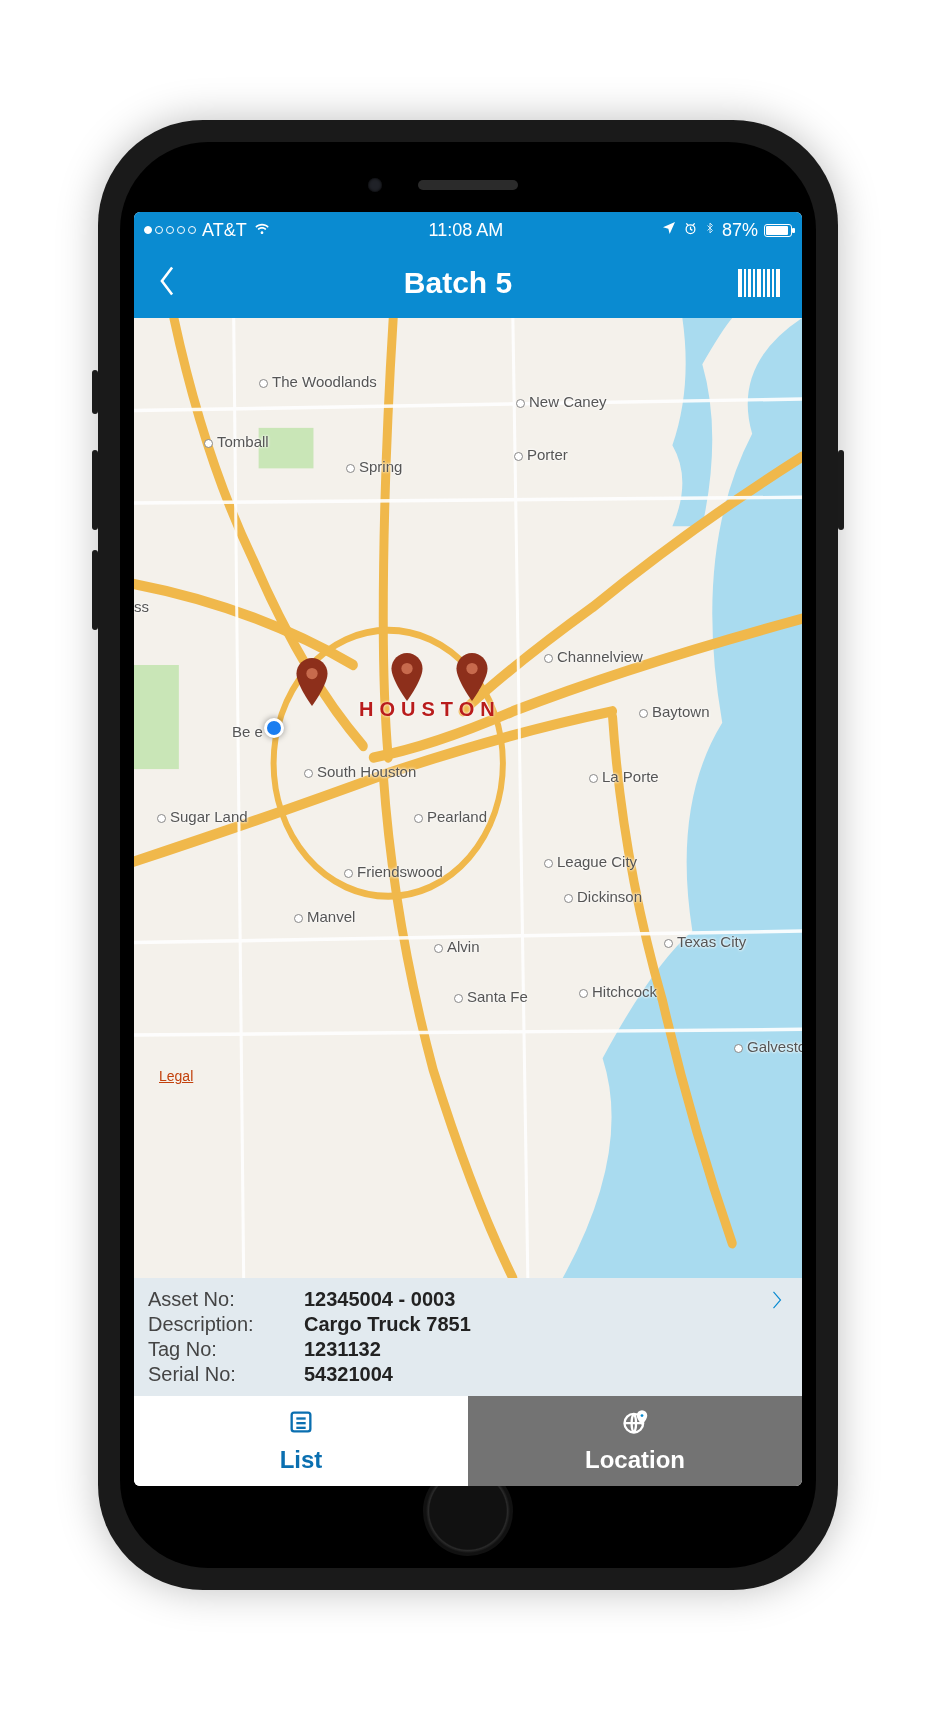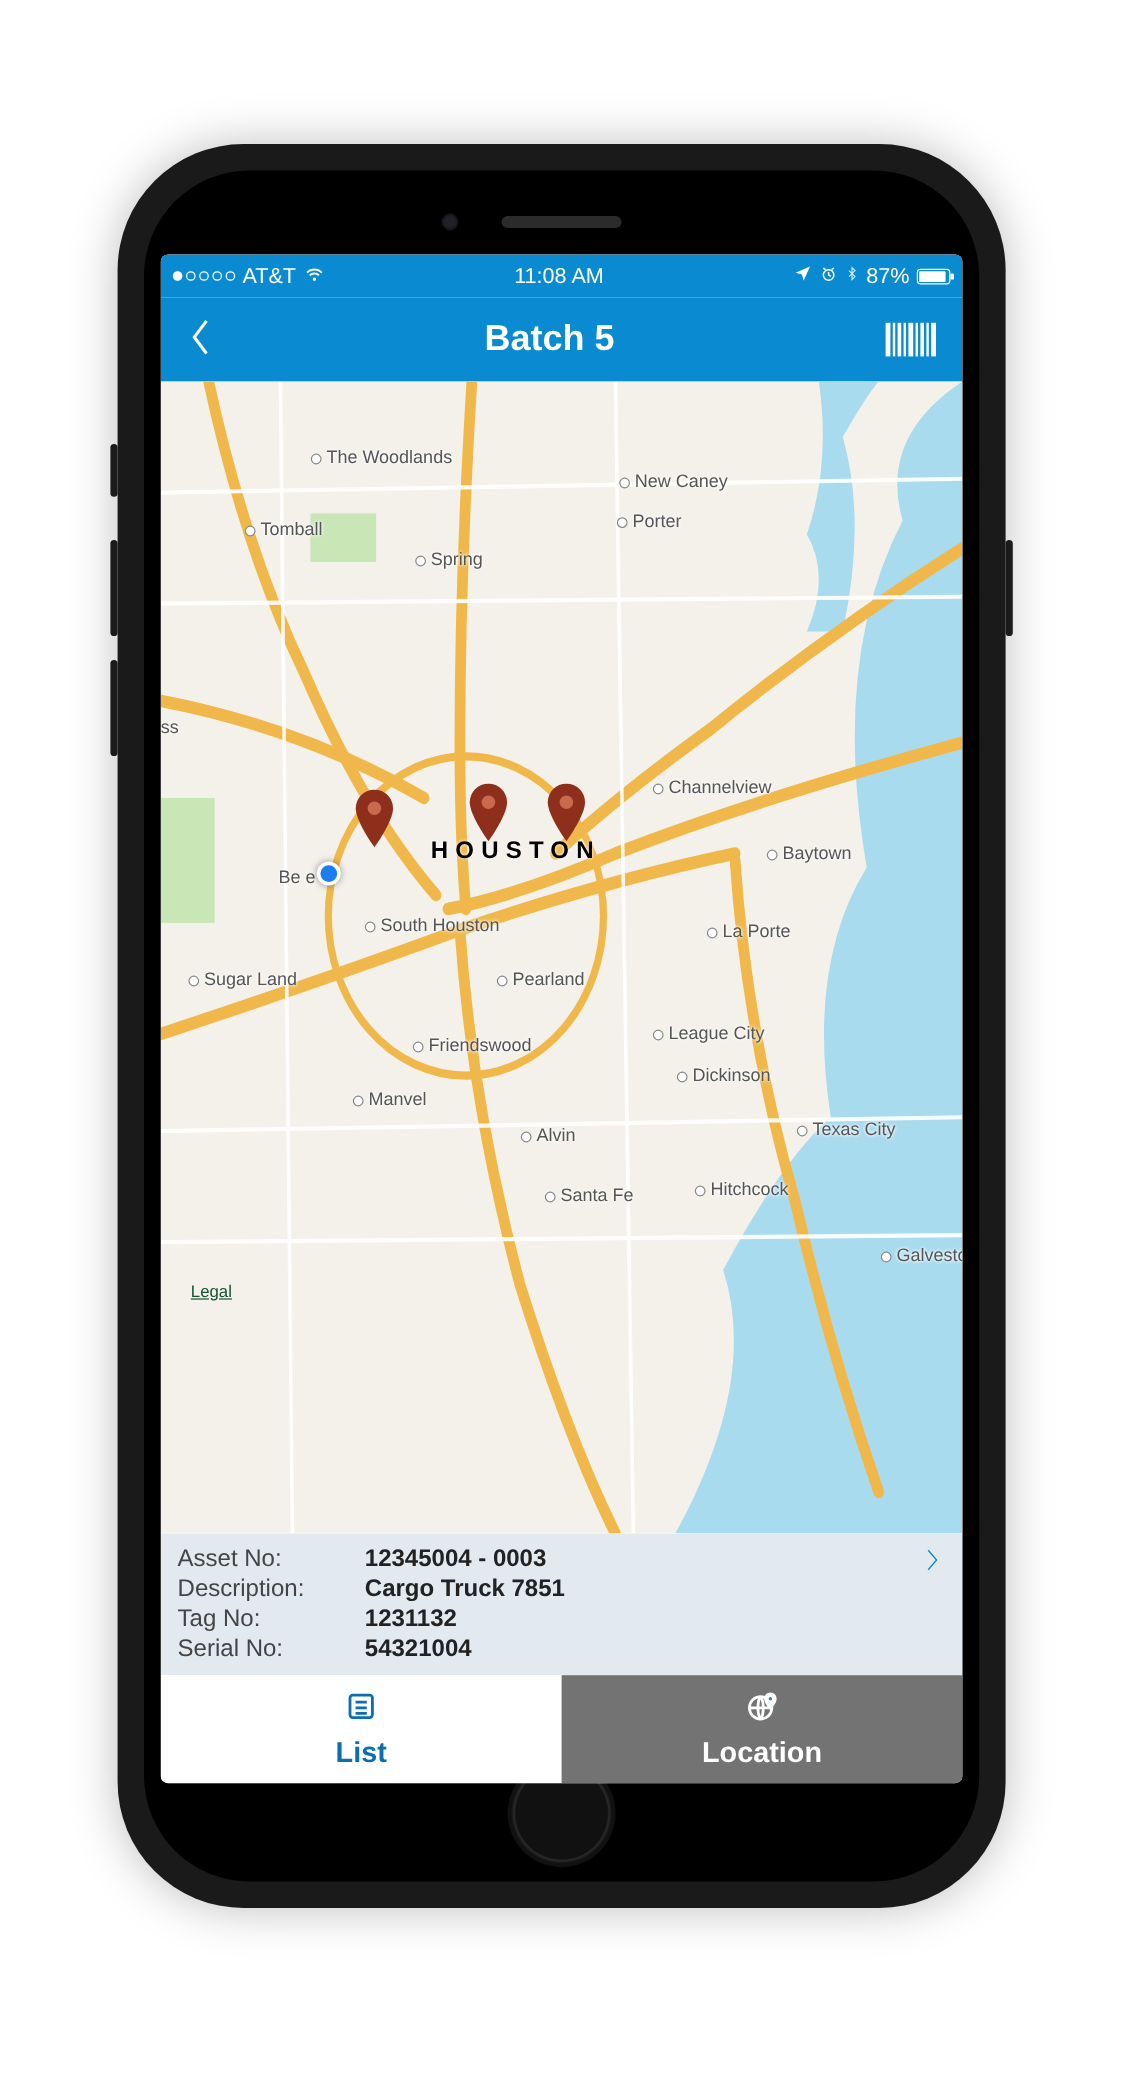--- a/index.html
+++ b/index.html
@@ -103,25 +103,25 @@
   .map svg.basemap{position:absolute;inset:0;width:100%;height:100%;}
   .city-label{
     position:absolute;font-size:15px;color:#555;white-space:nowrap;
     text-shadow:0 0 3px #fff,0 0 3px #fff;
   }
   .city-dot{
     width:9px;height:9px;border:1.5px solid #888;border-radius:50%;
     background:#fff;display:inline-block;margin-right:4px;vertical-align:middle;
   }
   .houston-label{
-    position:absolute;font-size:20px;font-weight:700;color:#000000;
+    position:absolute;font-size:20px;font-weight:700;color:#b91c1c;
     letter-spacing:6px;text-shadow:0 0 3px #fff;
   }
   .legal-label{
-    position:absolute;font-size:14px;color:#14532d;text-decoration:underline;
+    position:absolute;font-size:14px;color:#c2410c;text-decoration:underline;
   }
   .user-dot{
     position:absolute;width:20px;height:20px;background:#1a7df0;border:3px solid #fff;
     border-radius:50%;box-shadow:0 0 6px rgba(0,0,0,.4);
   }
   .pin{position:absolute;width:36px;height:48px;}
   .pin svg{width:100%;height:100%;}
   .callout{
     position:absolute;background:#fff;border-radius:10px;
     box-shadow:0 4px 14px rgba(0,0,0,.3);
@@ -265,21 +265,21 @@
               <path d="M0 620 L670 615"></path>
             <path d="M100 0 L110 830"></path>
               <path d="M380 0 L395 830"></path>
           </g>
         </svg>
 
         <div class="city-label" style="left:125px;top:55px"><span class="city-dot"></span><span>The Woodlands</span></div>
         <div class="city-label" style="left:70px;top:115px"><span class="city-dot"></span><span>Tomball</span></div>
         <div class="city-label" style="left:212px;top:140px"><span class="city-dot"></span><span>Spring</span></div>
         <div class="city-label" style="left:382px;top:75px"><span class="city-dot"></span><span>New Caney</span></div>
-        <div class="city-label" style="left:380px;top:108px"><span class="city-dot"></span><span>Porter</span></div>
+        <div class="city-label" style="left:380px;top:128px"><span class="city-dot"></span><span>Porter</span></div>
         <div class="city-label" style="left:410px;top:330px"><span class="city-dot"></span><span>Channelview</span></div>
         <div class="city-label" style="left:505px;top:385px"><span class="city-dot"></span><span>Baytown</span></div>
         <div class="city-label" style="left:455px;top:450px"><span class="city-dot"></span><span>La Porte</span></div>
         <div class="city-label" style="left:0px;top:280px"><span>ss</span></div>
         <div class="city-label" style="left:98px;top:405px"><span>Be      e</span></div>
         <div class="city-label" style="left:170px;top:445px"><span class="city-dot"></span><span>South Houston</span></div>
         <div class="city-label" style="left:23px;top:490px"><span class="city-dot"></span><span>Sugar Land</span></div>
         <div class="city-label" style="left:280px;top:490px"><span class="city-dot"></span><span>Pearland</span></div>
         <div class="city-label" style="left:210px;top:545px"><span class="city-dot"></span><span>Friendswood</span></div>
         <div class="city-label" style="left:160px;top:590px"><span class="city-dot"></span><span>Manvel</span></div>

